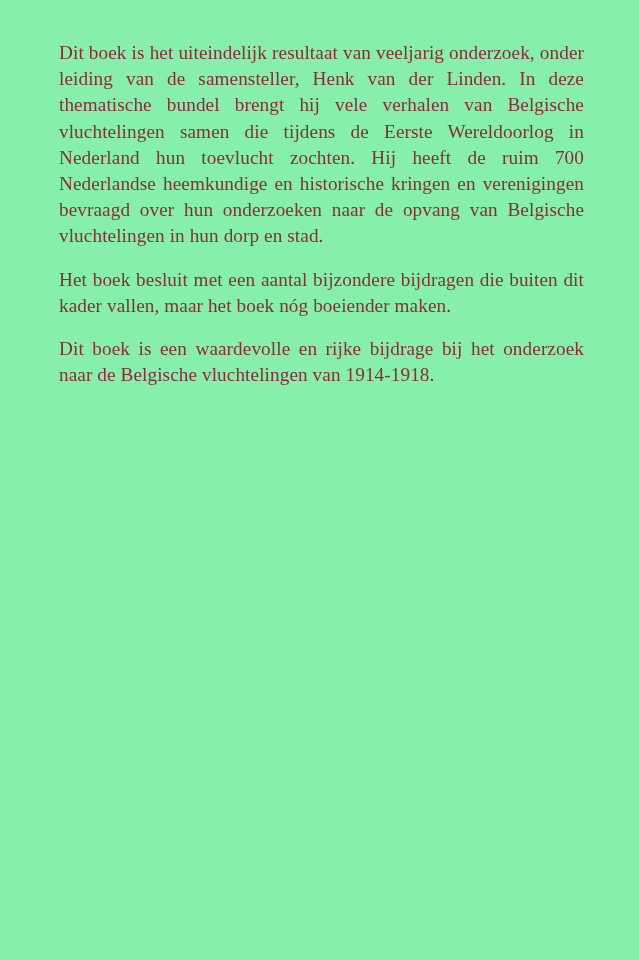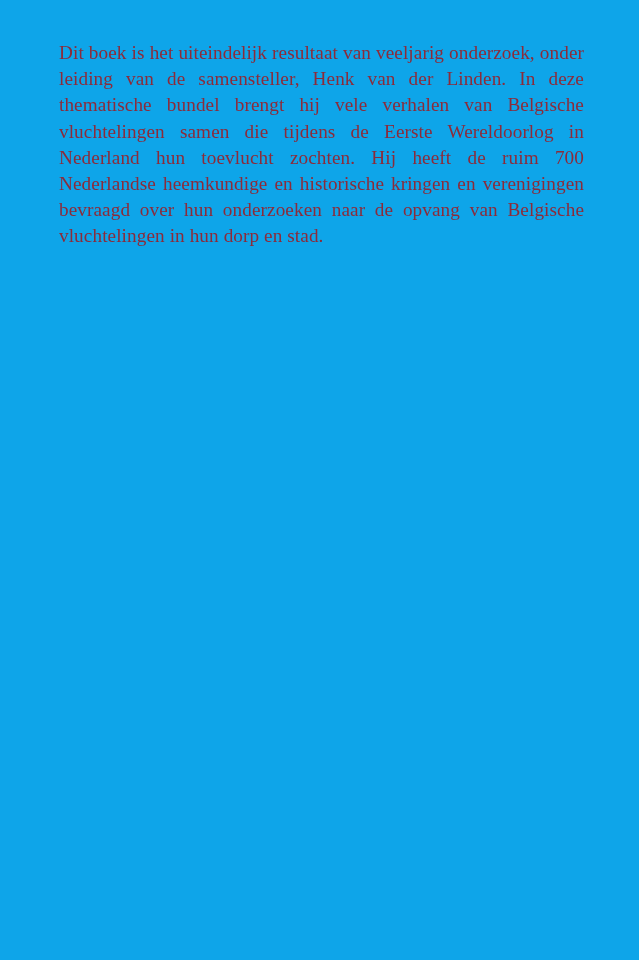--- a/index.html
+++ b/index.html
@@ -12,21 +12,21 @@
     height: 960px;
     background: #ebeadb;
     font-family: "Liberation Serif", "DejaVu Serif", serif;
     overflow: hidden;
     position: relative;
   }
 
   .cover {
     position: absolute;
     inset: 0;
-    background: #0ea5e9;
+    background: #86efac;
     padding-left: 6px;
   }
 
   
   .blurb {
     position: absolute;
     left: 59px;
     top: 40px;
     width: 525px;
   }
@@ -52,20 +52,22 @@
     height: 200px;
   }
 </style>
 </head>
 <body>
 
 <div class="cover">
 
   <div class="blurb">
     <p>Dit boek is het uiteindelijk resultaat van veeljarig onderzoek, onder leiding van de samensteller, Henk van der Linden. In deze thematische bundel brengt hij vele verhalen van Belgische vluchtelingen samen die tijdens de Eerste Wereldoorlog in Nederland hun toevlucht zochten. Hij heeft de ruim 700 Nederlandse heemkundige en historische kringen en verenigingen bevraagd over hun onderzoeken naar de opvang van Belgische vluchtelingen in hun dorp en stad.</p>
+    <p>Het boek besluit met een aantal bijzondere bijdragen die buiten dit kader vallen, maar het boek nóg boeiender maken.</p>
+    <p>Dit boek is een waardevolle en rijke bijdrage bij het onderzoek naar de Belgische vluchtelingen van 1914-1918.</p>
   </div>
 
   <div class="footer">
 
     
 
     
 
   </div>
 </div>

